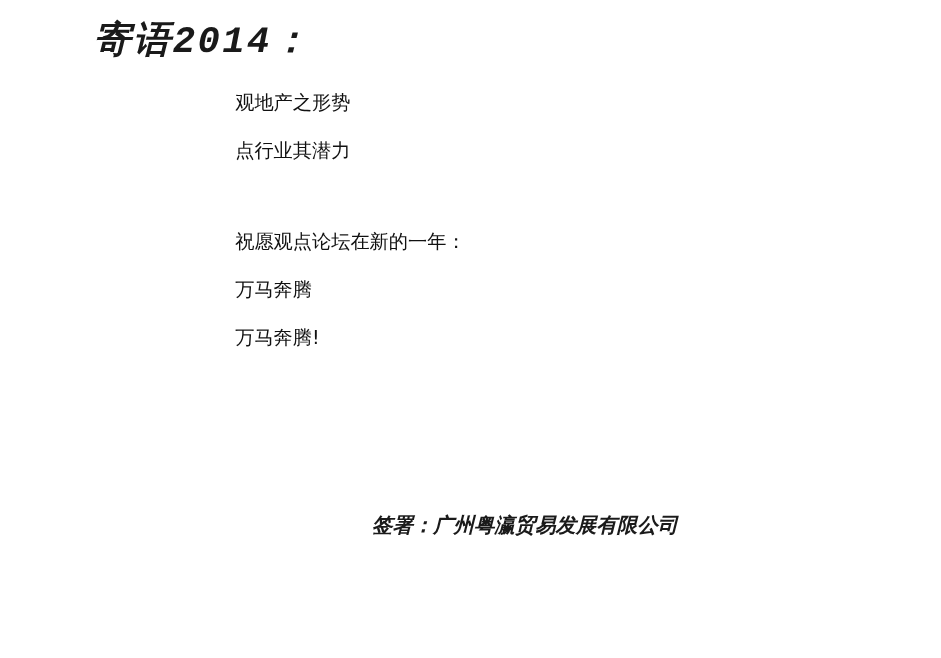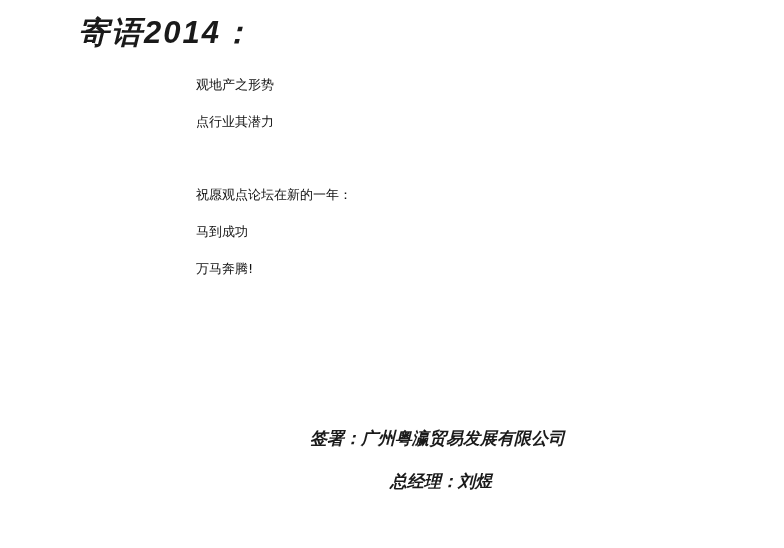--- a/index.html
+++ b/index.html
@@ -20,39 +20,39 @@
     position: relative;
     width: 784px;
     height: 548px;
     box-sizing: border-box;
   }
 
   .title {
     position: absolute;
     left: 78px;
     top: 12px;
-    font-family: Liberation Sans, sans-serif;
+    font-family: Liberation Mono, monospace;
     font-style: italic;
     font-weight: 700;
     font-size: 31px;
     letter-spacing: 2px;
     color: #1a1a1a;
     white-space: nowrap;
   }
 
   .body-block {
     position: absolute;
     left: 196px;
     top: 78px;
     width: 480px;
   }
 
   .line {
     font-family: "DejaVu Sans", sans-serif;
-    font-size: 13px;
+    font-size: 16px;
     color: #111111;
     line-height: 1.0;
     margin: 0 0 24px 0;
     white-space: nowrap;
   }
 
   .line.gap-after {
     margin-bottom: 60px;
   }
 
@@ -82,22 +82,21 @@
 <body>
 
 <div class="page">
 
   <div class="title">寄语2014：</div>
 
   <div class="body-block">
     <p class="line">观地产之形势</p>
     <p class="line gap-after">点行业其潜力</p>
     <p class="line">祝愿观点论坛在新的一年：</p>
-    <p class="line">马到成功</p>
+    <p class="line">万马奔腾</p>
     <p class="line">万马奔腾!</p>
   </div>
 
   <div class="sign-block">
     <p class="sign-line">签署：广州粤瀛贸易发展有限公司</p>
-    <p class="sign-line indent">总经理：刘煜</p>
   </div>
 
 </div>
 
 </body></html>

